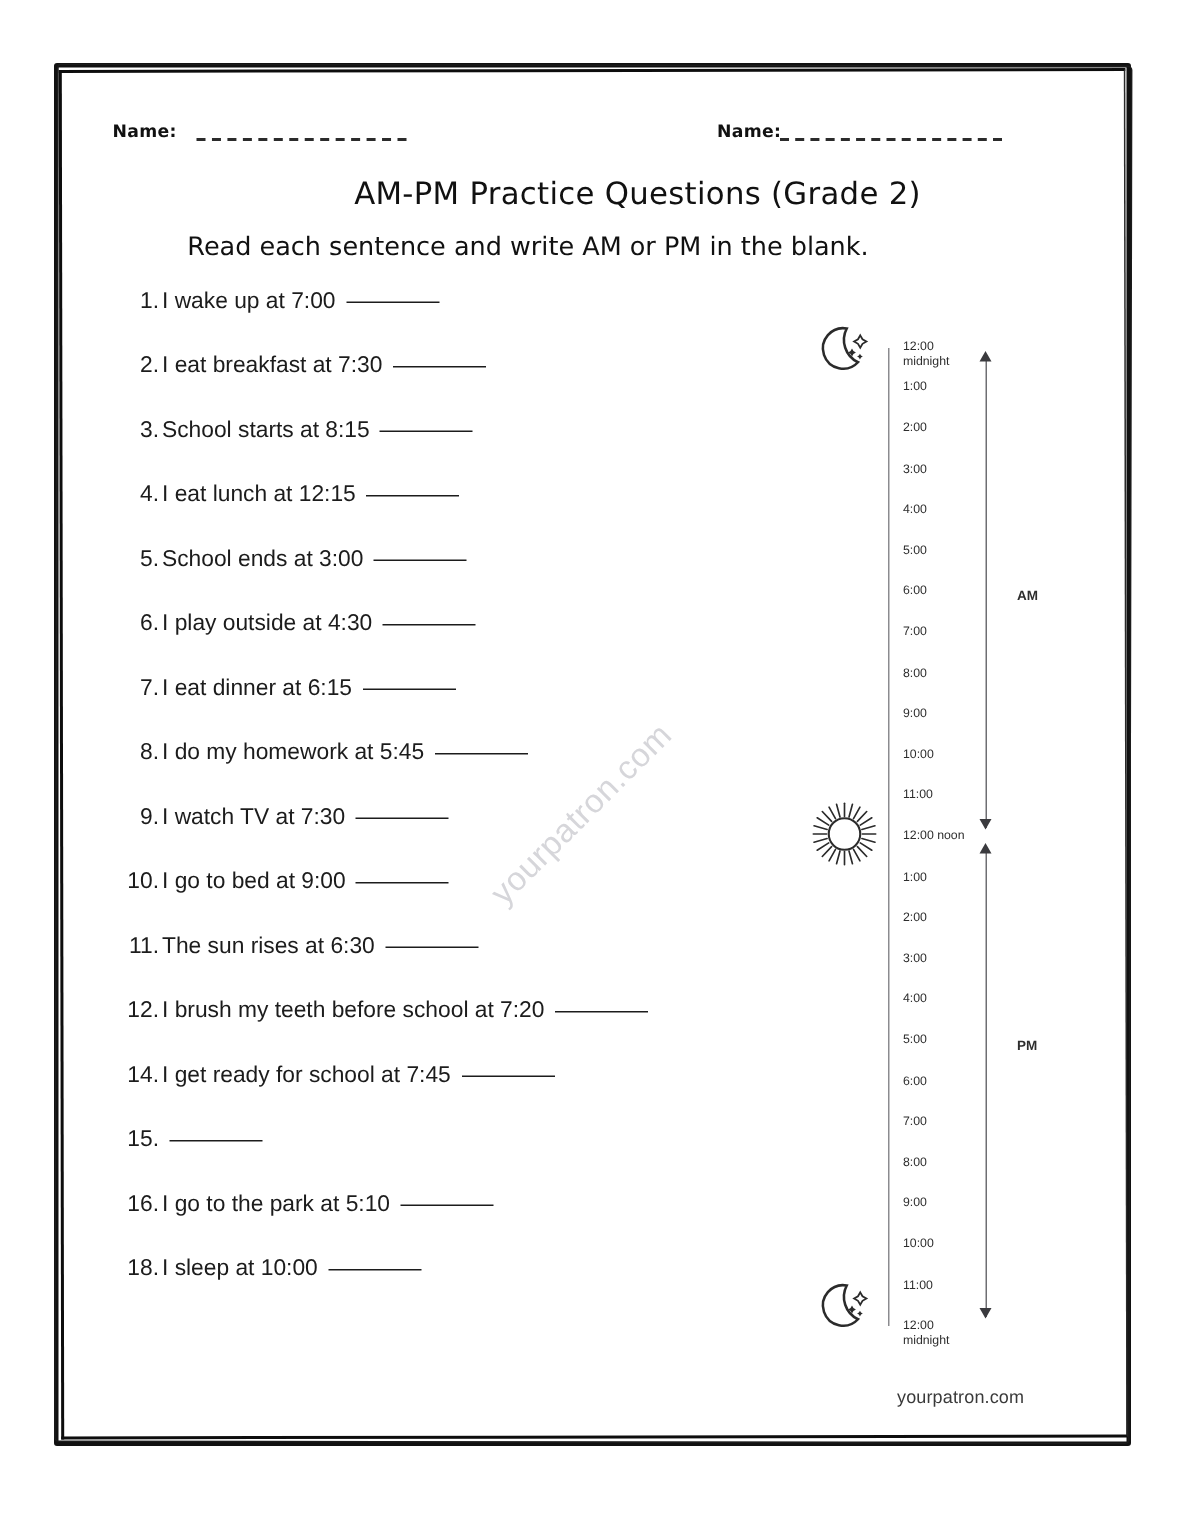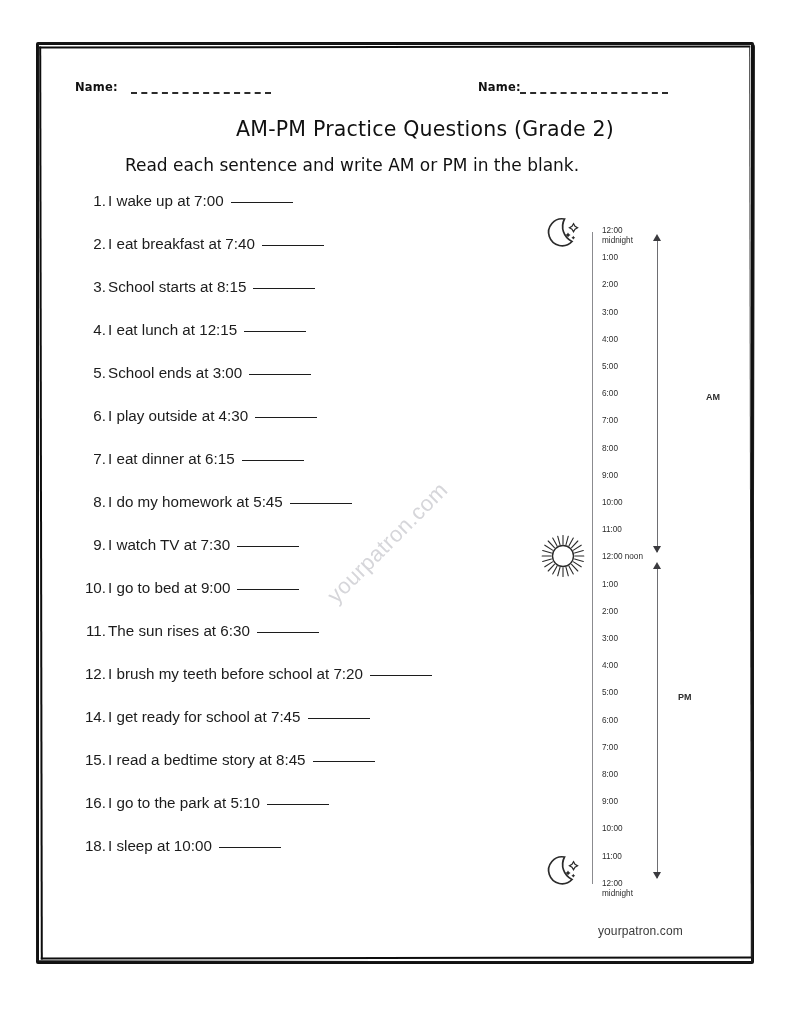--- a/index.html
+++ b/index.html
@@ -230,21 +230,21 @@
 <div id="worksheet-subtitle">Read each sentence and write AM or PM in the blank.</div>
 
 <div id="question-list">
     <div class="q-row">
       <span class="q-num">1.</span>
       <span class="q-text">I wake up at 7:00</span>
       <span class="q-blank"></span>
     </div>
     <div class="q-row">
       <span class="q-num">2.</span>
-      <span class="q-text">I eat breakfast at 7:40</span>
+      <span class="q-text">I eat breakfast at 7:30</span>
       <span class="q-blank"></span>
     </div>
     <div class="q-row">
       <span class="q-num">3.</span>
       <span class="q-text">School starts at 8:15</span>
       <span class="q-blank"></span>
     </div>
     <div class="q-row">
       <span class="q-num">4.</span>
       <span class="q-text">I eat lunch at 12:15</span>
@@ -290,21 +290,20 @@
       <span class="q-text">I brush my teeth before school at 7:20</span>
       <span class="q-blank"></span>
     </div>
     <div class="q-row">
       <span class="q-num">14.</span>
       <span class="q-text">I get ready for school at 7:45</span>
       <span class="q-blank"></span>
     </div>
     <div class="q-row">
       <span class="q-num">15.</span>
-      <span class="q-text">I read a bedtime story at 8:45</span>
       <span class="q-blank"></span>
     </div>
     <div class="q-row">
       <span class="q-num">16.</span>
       <span class="q-text">I go to the park at 5:10</span>
       <span class="q-blank"></span>
     </div>
     <div class="q-row">
       <span class="q-num">18.</span>
       <span class="q-text">I sleep at 10:00</span>
@@ -389,21 +388,21 @@
       <div>1:00</div>
     </div>
     <div class="tick-label two-line" style="top: 16px;">
       <div>12:00</div>
       <div>midnight</div>
     </div>
 
   <div class="arrow-line" style="top:30px; height:312px;"></div>
   <div class="arrow-head up" style="top:24px;"></div>
   <div class="arrow-head down" style="top:336px;"></div>
-  <div class="period-label" style="top:182px;margin-left:28px;">AM</div>
+  <div class="period-label" style="top:182px;">AM</div>
 
   <div class="arrow-line" style="top:358px; height:310px;"></div>
   <div class="arrow-head up" style="top:352px;"></div>
   <div class="arrow-head down" style="top:662px;"></div>
   <div class="period-label" style="top:482px;">PM</div>
 
   <div class="icon-wrap" id="moon-top-icon">
     <svg viewBox="0 0 44 44" width="44" height="44">
       <path d="M30 29.5 A13.5 13.5 0 1 1 22.5 7 A16.5 16.5 0 0 0 30 29.5 Z" fill="none" stroke="#2b2b2b" stroke-width="1.7"></path>
       <path d="M31.5 11.6 l1.5 2.6 l2.6 1.5 l-2.6 1.5 l-1.5 2.6 l-1.5 -2.6 l-2.6 -1.5 l2.6 -1.5 Z" fill="none" stroke="#2b2b2b" stroke-width="1.2"></path>

